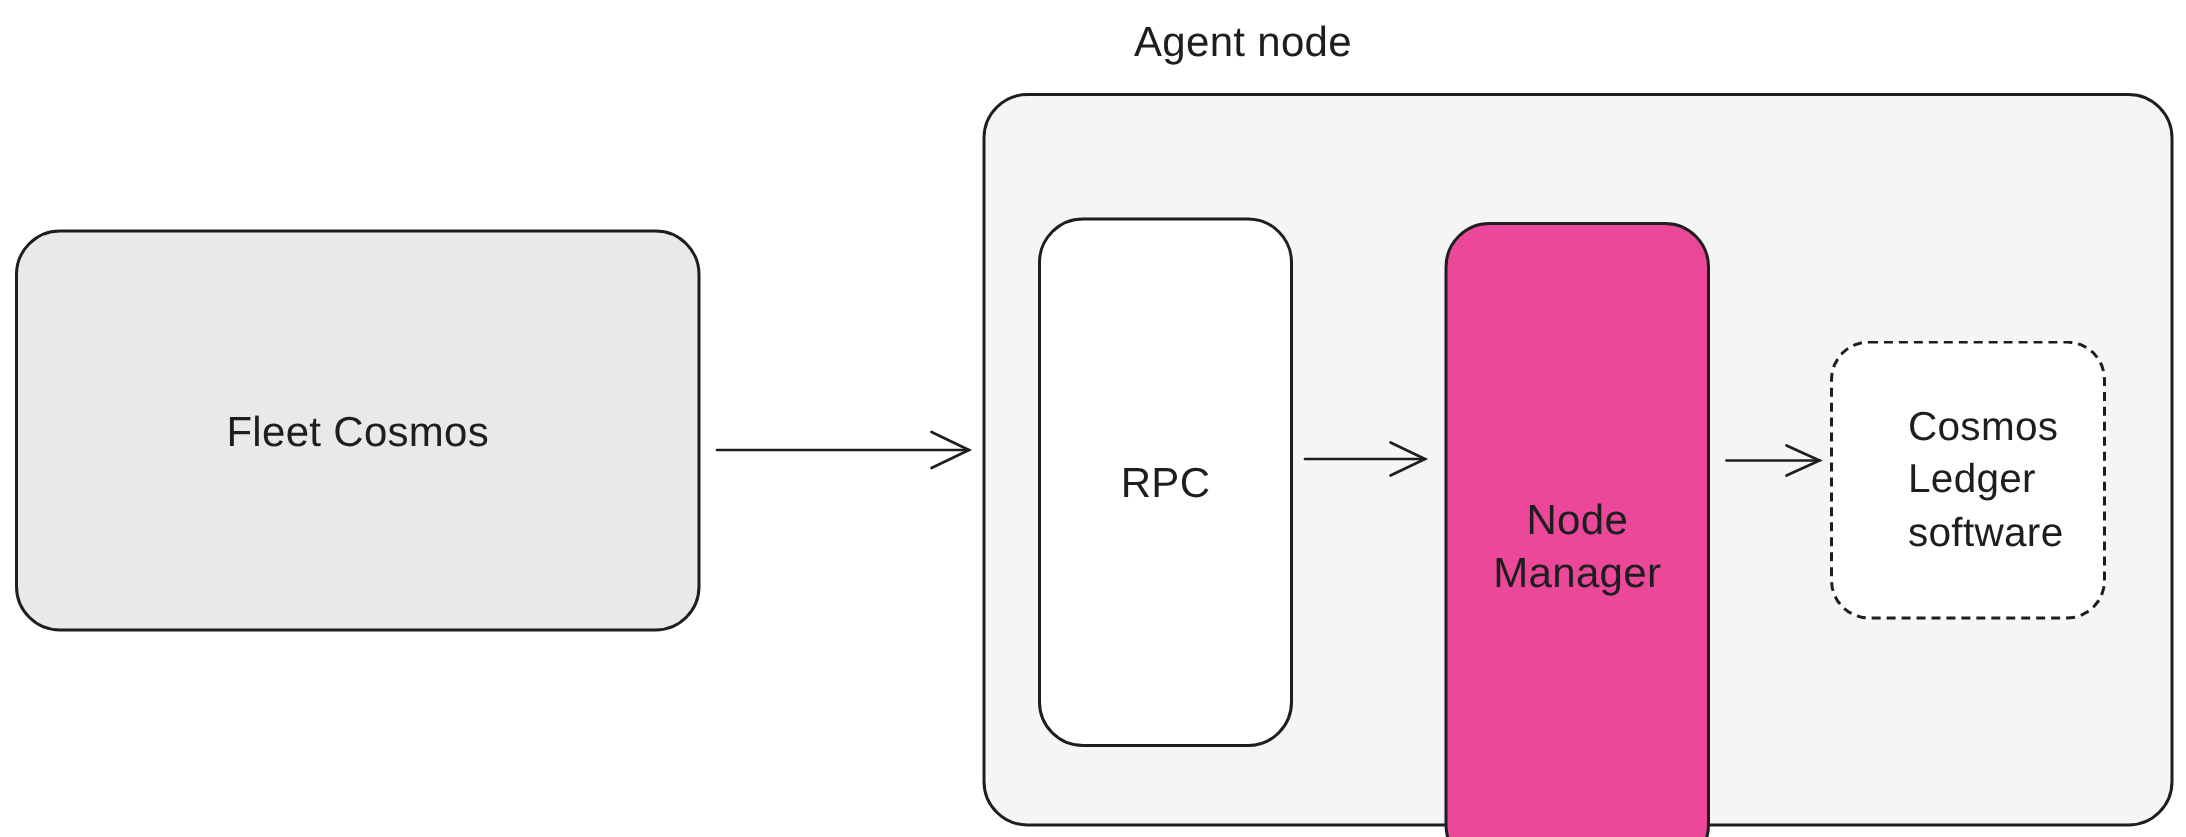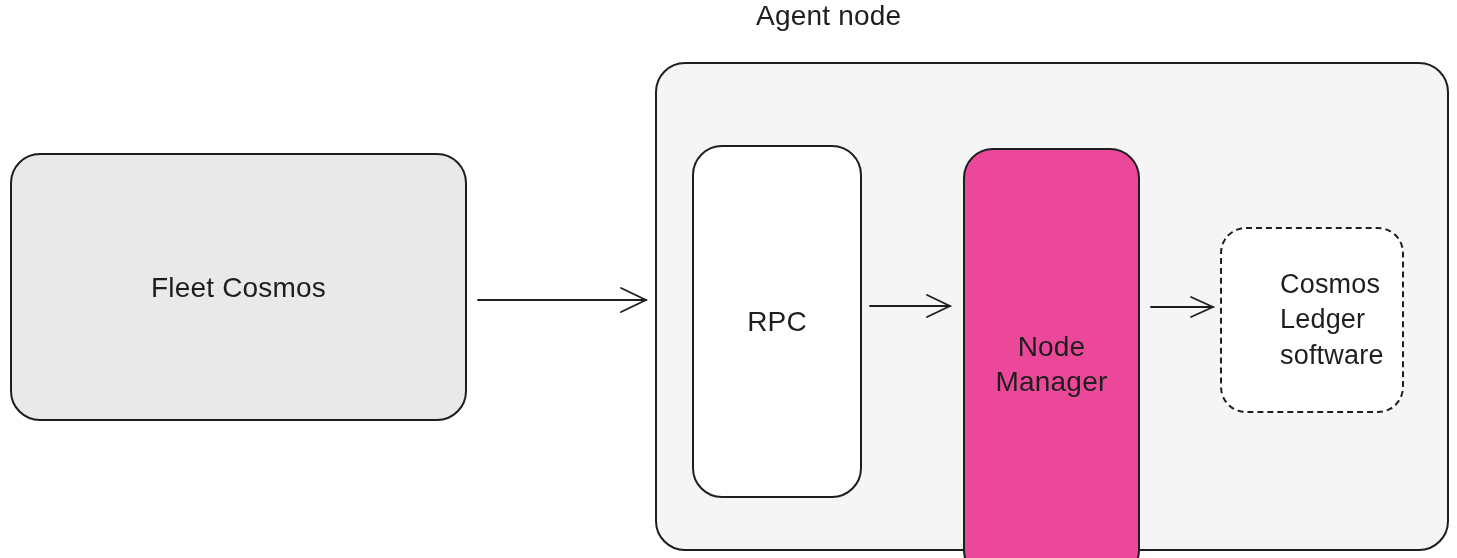--- a/index.html
+++ b/index.html
@@ -40,21 +40,21 @@
     left: 655px;
     top: 62px;
     width: 794px;
     height: 489px;
     background: #f5f5f6;
     border-radius: 30px;
   }
   .agent-label {
     position: absolute;
     left: 756px;
-    top: 0;
+    top: 12px;
     font-size: 28px;
     color: #1e1e1e;
     letter-spacing: 0.2px;
     white-space: nowrap;
   }
   .rpc-box {
     left: 692px;
     top: 145px;
     width: 170px;
     height: 353px;
@@ -74,21 +74,21 @@
     text-align: center;
   }
   .cosmos-box {
     left: 1220px;
     top: 227px;
     width: 184px;
     height: 186px;
     background: #ffffff;
     border: 2px dashed #1e1e1e;
     border-radius: 26px;
-    justify-content: flex-end;
+    justify-content: center;
     padding-left: 42px;
     font-size: 27px;
     line-height: 1.32;
   }
   .cosmos-box .label-wrap {
     width: 122px;
     text-align: left;
   }
   .arrow-layer {
     position: absolute;

